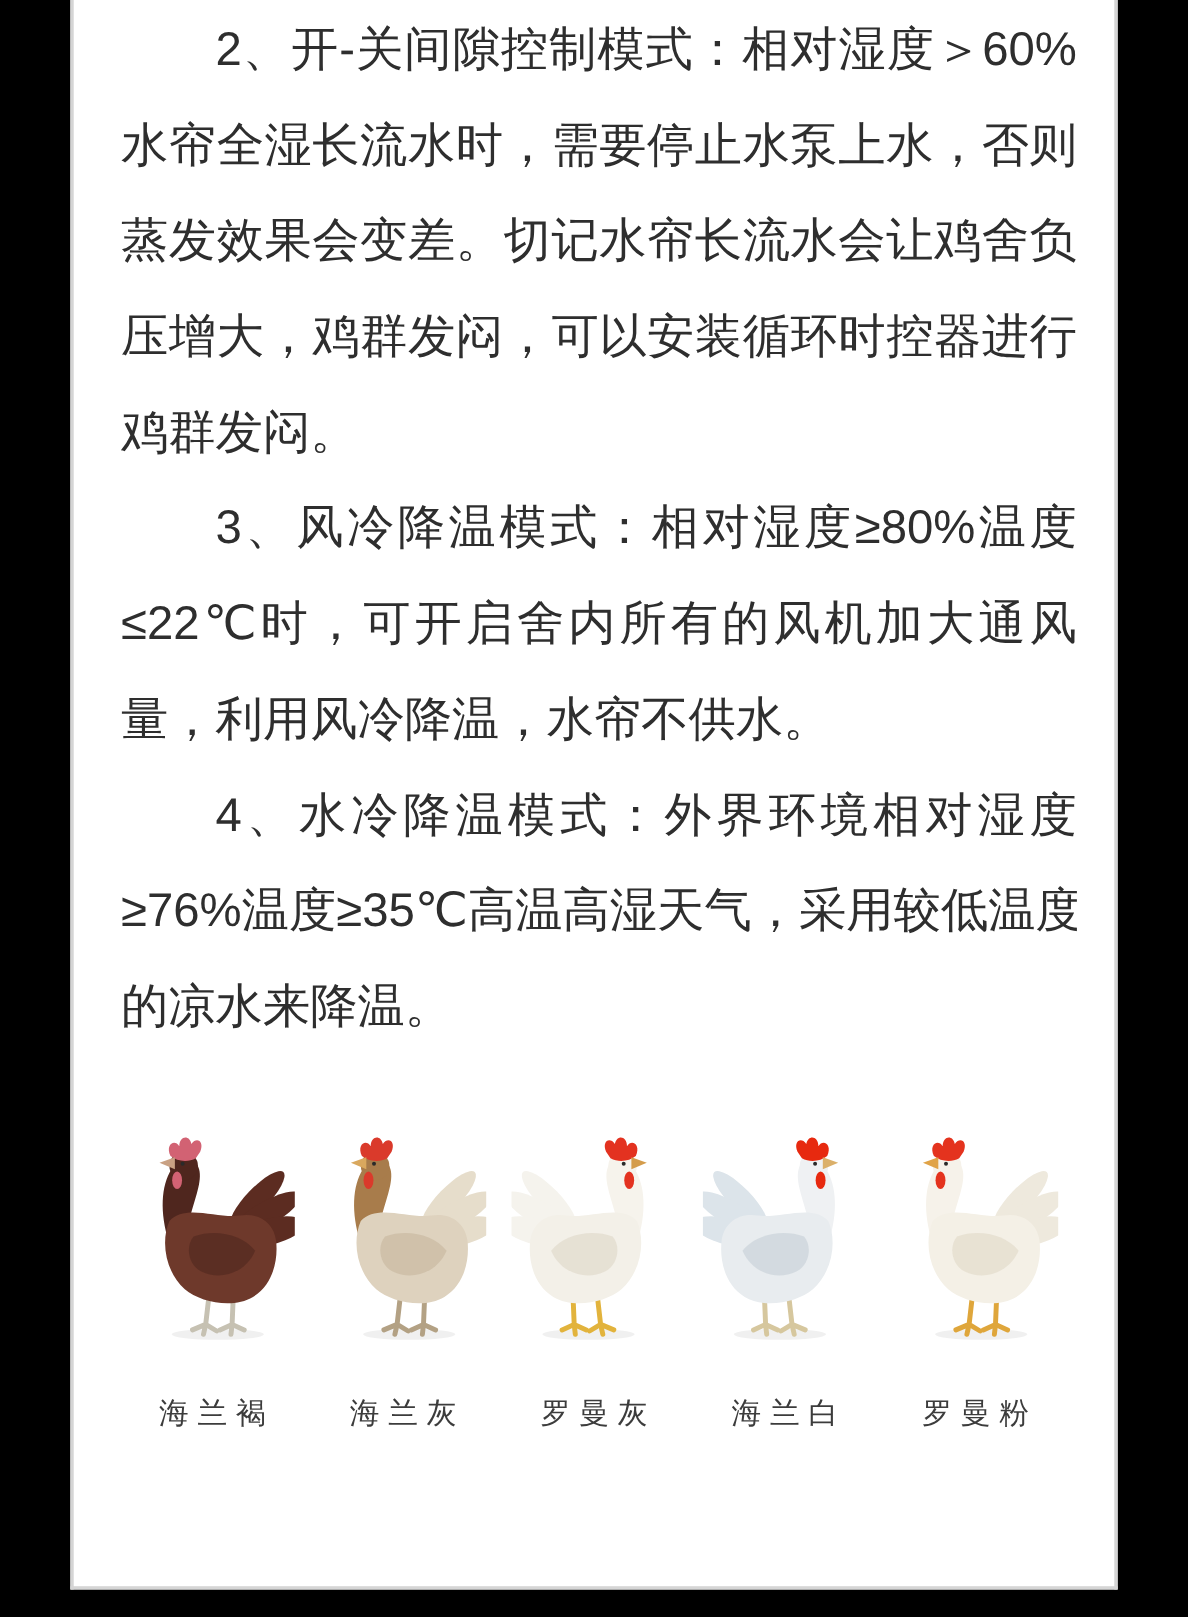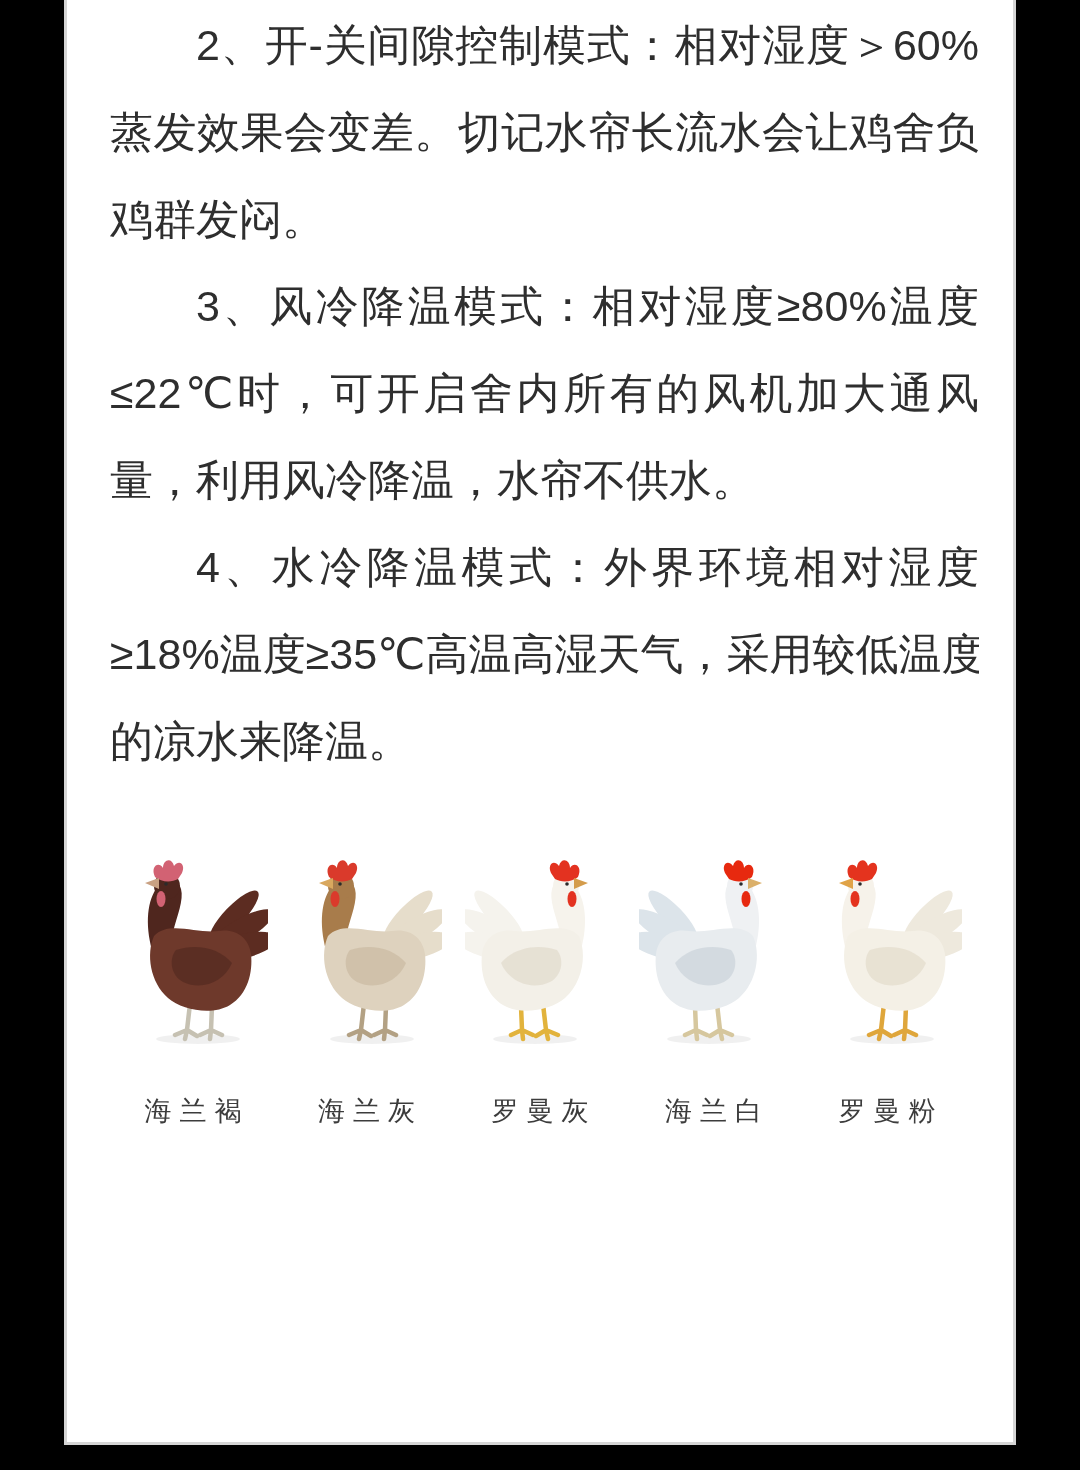--- a/index.html
+++ b/index.html
@@ -71,27 +71,29 @@
     text-indent: 8px; 
   }
 </style>
 </head>
 <body>
 
 <div class="page">
   <div class="content-box">
     <div class="article" id="article">
         <div class="line indent">2、开-关间隙控制模式：相对湿度＞60%</div>
+        <div class="line">水帘全湿长流水时，需要停止水泵上水，否则</div>
         <div class="line">蒸发效果会变差。切记水帘长流水会让鸡舍负</div>
+        <div class="line">压增大，鸡群发闷，可以安装循环时控器进行</div>
         <div class="line last">鸡群发闷。</div>
         <div class="line indent">3、风冷降温模式：相对湿度≥80%温度</div>
         <div class="line">≤22℃时，可开启舍内所有的风机加大通风</div>
         <div class="line last">量，利用风冷降温，水帘不供水。</div>
         <div class="line indent">4、水冷降温模式：外界环境相对湿度</div>
-        <div class="line">≥18%温度≥35℃高温高湿天气，采用较低温度</div>
+        <div class="line">≥76%温度≥35℃高温高湿天气，采用较低温度</div>
         <div class="line last">的凉水来降温。</div>
       </div>
     <div class="chicken-row" id="chickenRow">
         <figure class="chicken-cell">
     <svg class="hen" viewBox="0 0 150 190" xmlns="http://www.w3.org/2000/svg">
 
       <ellipse cx="80" cy="181" rx="42" ry="5" fill="#000000" opacity="0.06"></ellipse>
 
       <g class="p-tail">
         <ellipse cx="116" cy="58" rx="34" ry="10" transform="rotate(-46 116 58)" fill="#5c2c21"></ellipse>

